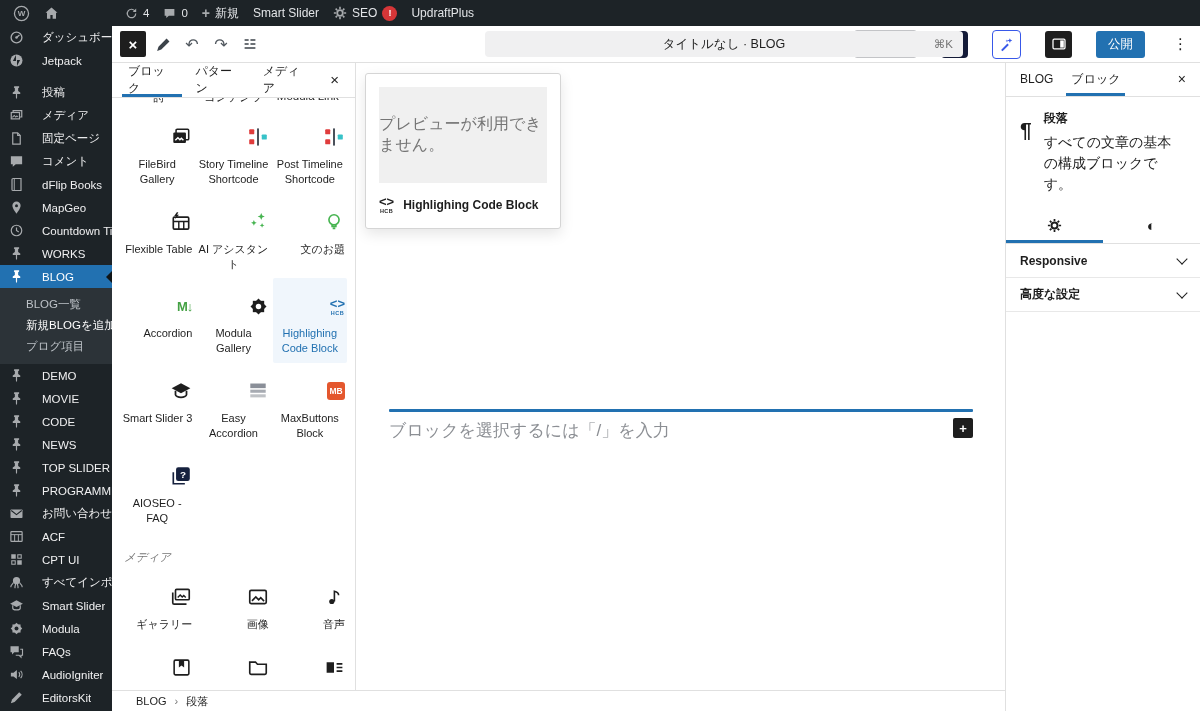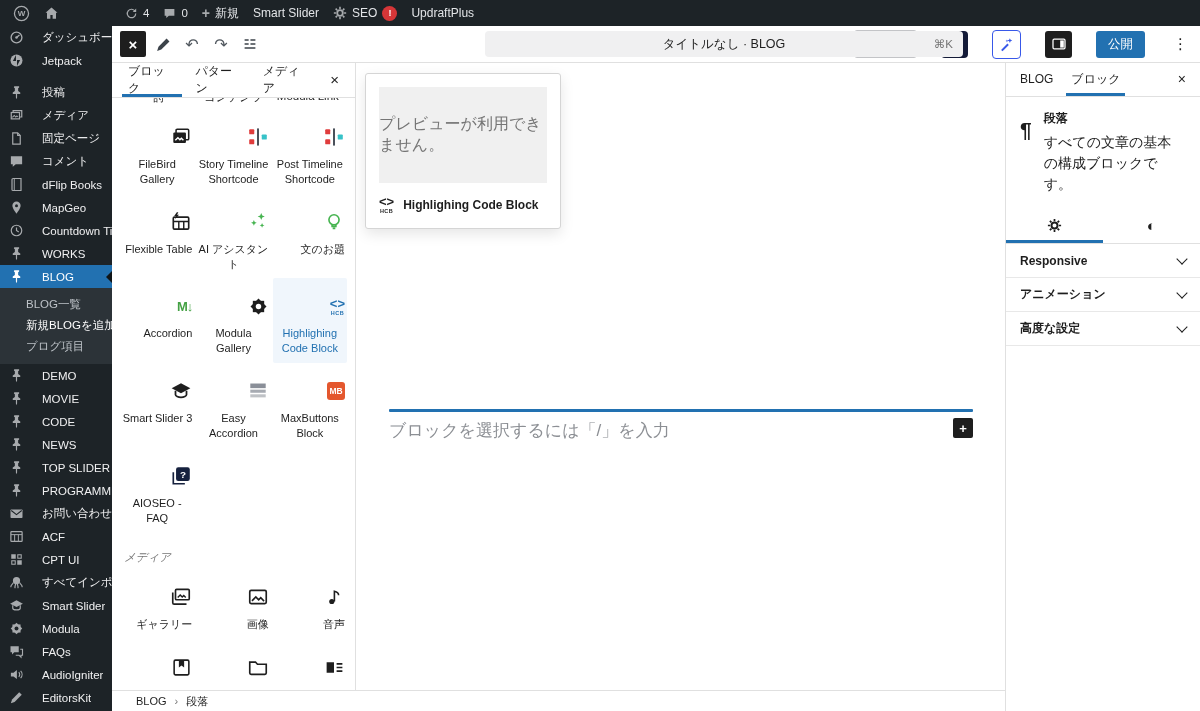--- a/index.html
+++ b/index.html
@@ -795,24 +795,20 @@
       </div>
     <div class="rb-subtab">
         <span class="half-ico">◐</span>
       </div>
   </div>
   <div class="rb-panel">
       <span>Responsive</span>
       <span class="chev"></span>
     </div>
   <div class="rb-panel">
-      <span>アニメーション</span>
-      <span class="chev"></span>
-    </div>
-  <div class="rb-panel">
       <span>高度な設定</span>
       <span class="chev"></span>
     </div>
 </div>
 
 <div id="breadcrumb">
   <span>BLOG</span>
   <span class="sep">›</span>
   <span>段落</span>
 </div>

